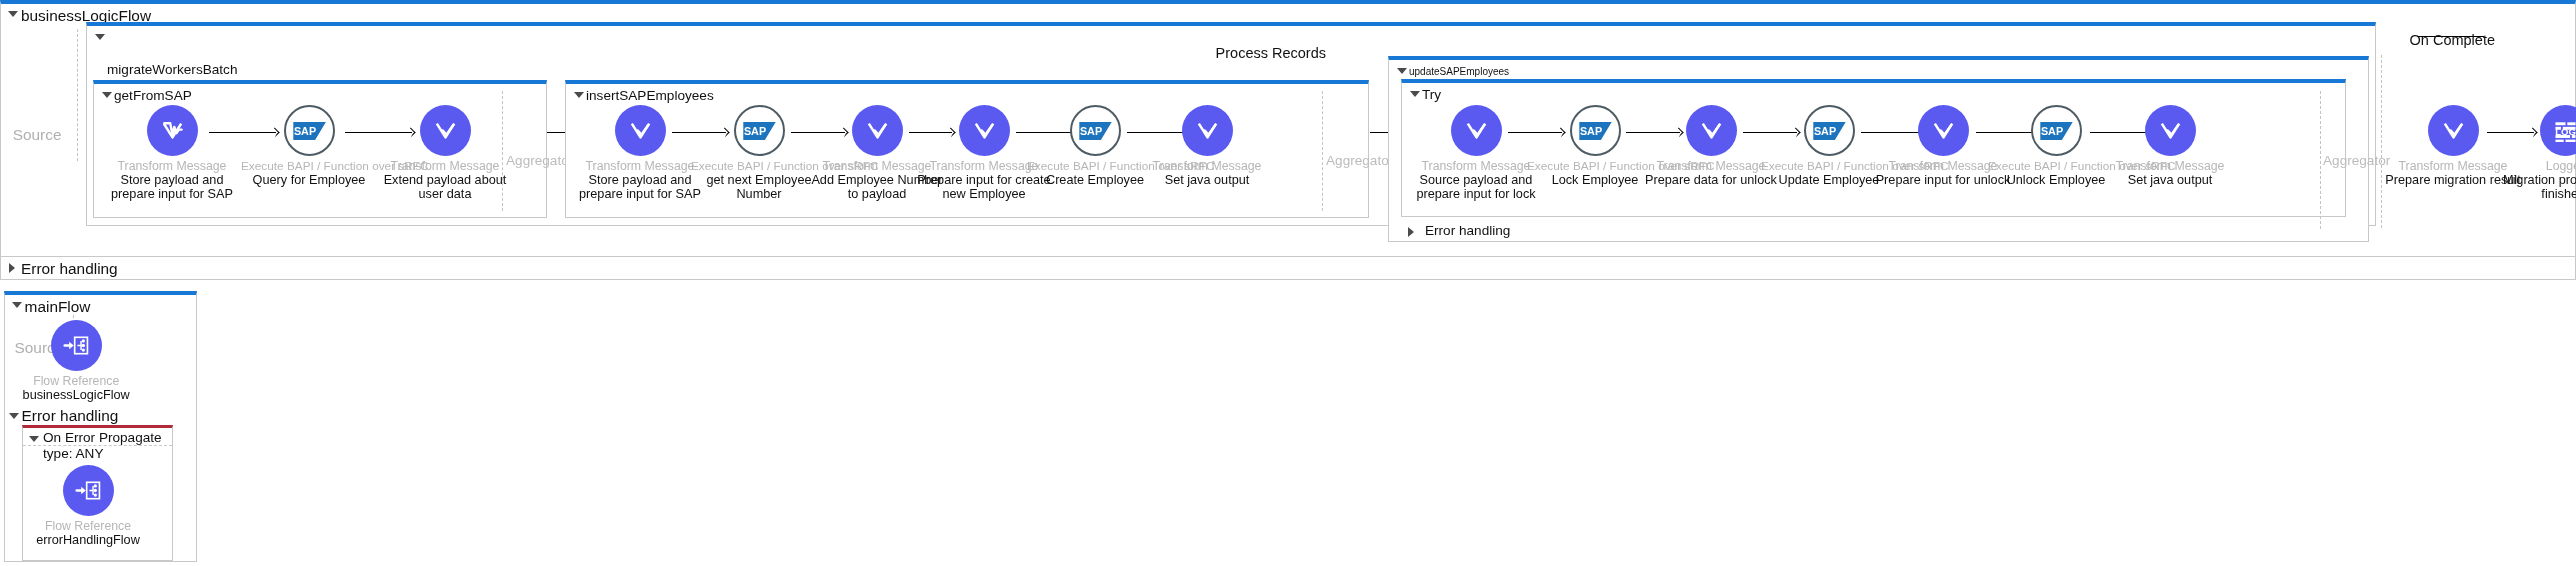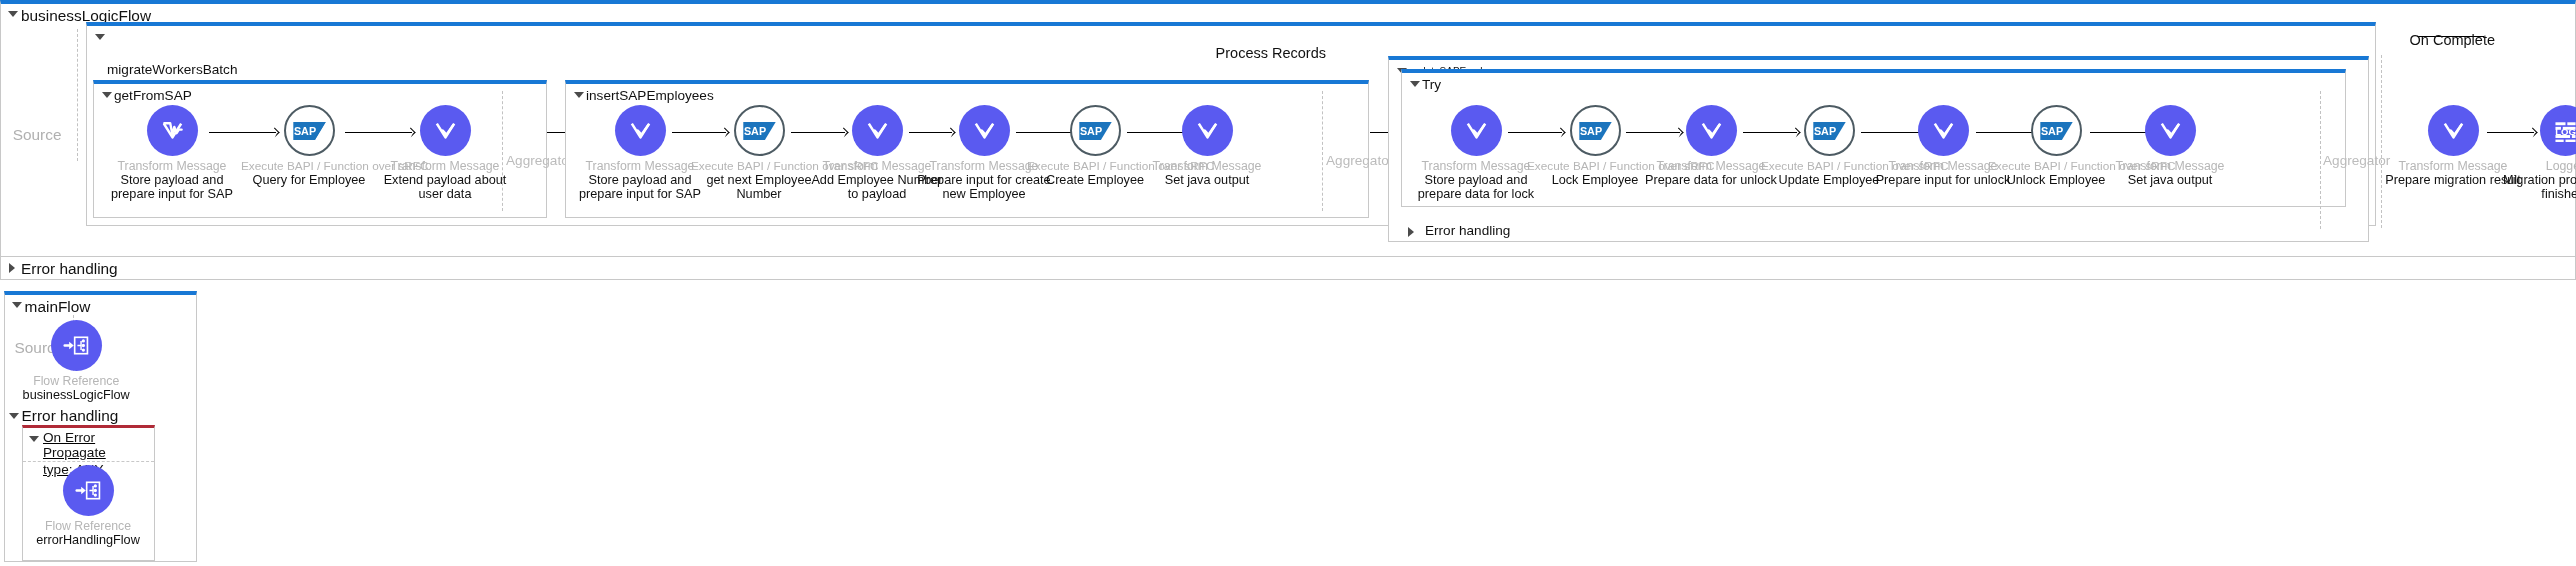--- a/index.html
+++ b/index.html
@@ -353,34 +353,34 @@
   <div class="arrow open" style="left:1370px; top:128px; width:25.4px;">
     <div class="shaft"></div>
       <div class="head"></div>
   </div>
 
   <div class="scope" style="left:1388px; top:56px; width:981px; height:186px;">
     <span class="tri" style="left:8.2px; top:8.2px;"></span>
     <div class="scope-title" style="font-size:10px;">updateSAPEmployees</div>
   </div>
 
-  <div class="scope" style="left:1401px; top:69px; width:945px; height:138px;">
+  <div class="scope" style="left:1401px; top:79px; width:945px; height:138px;">
     <span class="tri" style="left:8.2px; top:8.2px;"></span>
     <div class="scope-title" style="font-size:13.6px;">Try</div>
   </div>
 
   <div class="node" style="left:1408px; top:105px;">
     <div class="circ">
       <svg width="31" height="31" viewBox="0 0 34 34" aria-hidden="true">
         <path d="M7.5 9.5 L17 24.5 L26.5 9.5" fill="none" stroke="#ffffff" stroke-width="2.8" stroke-linejoin="round"></path>
         <path d="M14 17 L18 21.5 L25.5 11" fill="none" stroke="#ffffff" stroke-width="2.6" stroke-linecap="round" stroke-linejoin="round"></path>
       </svg>
     </div>
     <div class="type">Transform Message</div>
-    <div class="name">Store payload and prepare data for lock</div>
+    <div class="name">Source payload and prepare input for lock</div>
   </div>
   <div class="arrow open" style="left:1508px; top:128px; width:56px;">
     <div class="shaft"></div>
       <div class="head"></div>
   </div>
 
   <div class="node" style="left:1527px; top:105px;">
     <div class="circ sap">
       <svg width="33" height="18" viewBox="0 0 36 20" aria-hidden="true">
         <path d="M0 0 H30 L36 0 L24 20 H0 Z" fill="#1b74bd"></path>
@@ -539,21 +539,21 @@
     </div>
     <div class="type">Flow Reference</div>
     <div class="name">businessLogicFlow</div>
   </div>
 
   <div class="inline-row" style="left:3.6px; top:407px;">
     <span class="tri" style="left:5.5px; top:6.4px;"></span>
     <span>Error handling</span>
   </div>
 
-  <div class="err-card" style="left:22px; top:425px; width:133px; height:136px;text-decoration:underline;">
+  <div class="err-card" style="left:22px; top:425px; width:151px; height:136px;">
     <span class="tri" style="left:6.4px; top:8.2px;"></span>
     <div class="hdr">On Error Propagate</div>
     <div class="sub">type: ANY</div>
   </div>
 
   <div class="node" style="left:20px; top:465px; width:136px;">
     <div class="circ">
       <svg width="31" height="31" viewBox="0 0 34 34" aria-hidden="true">
         <path d="M4 17 H11" stroke="#ffffff" stroke-width="2.6" stroke-linecap="round"></path>
         <path d="M9 13 L14 17 L9 21 Z" fill="#ffffff"></path>

